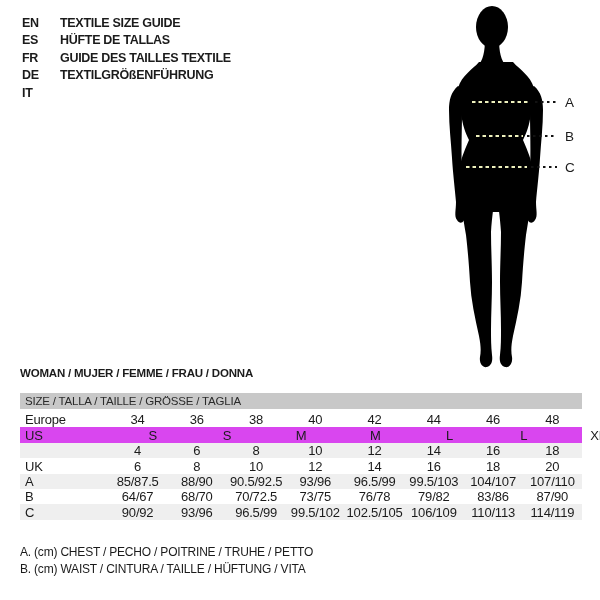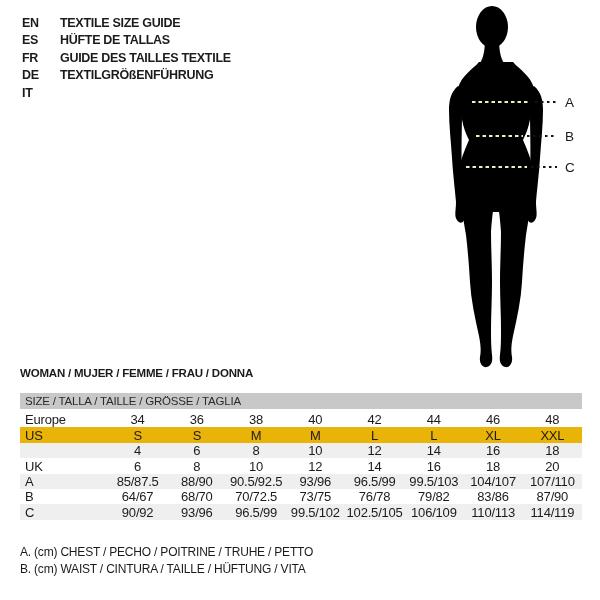--- a/index.html
+++ b/index.html
@@ -102,21 +102,21 @@
           <span class="t-label">Europe</span>
           <span class="t-cell">34</span>
           <span class="t-cell">36</span>
           <span class="t-cell">38</span>
           <span class="t-cell">40</span>
           <span class="t-cell">42</span>
           <span class="t-cell">44</span>
           <span class="t-cell">46</span>
           <span class="t-cell">48</span>
         </div>
-        <div class="t-row" style="background: #eab308;">
+        <div class="t-row" style="background: #d946ef; gap: 15px;">
           <span class="t-label">US</span>
           <span class="t-cell">S</span>
           <span class="t-cell">S</span>
           <span class="t-cell">M</span>
           <span class="t-cell">M</span>
           <span class="t-cell">L</span>
           <span class="t-cell">L</span>
           <span class="t-cell">XL</span>
           <span class="t-cell">XXL</span>
         </div>

